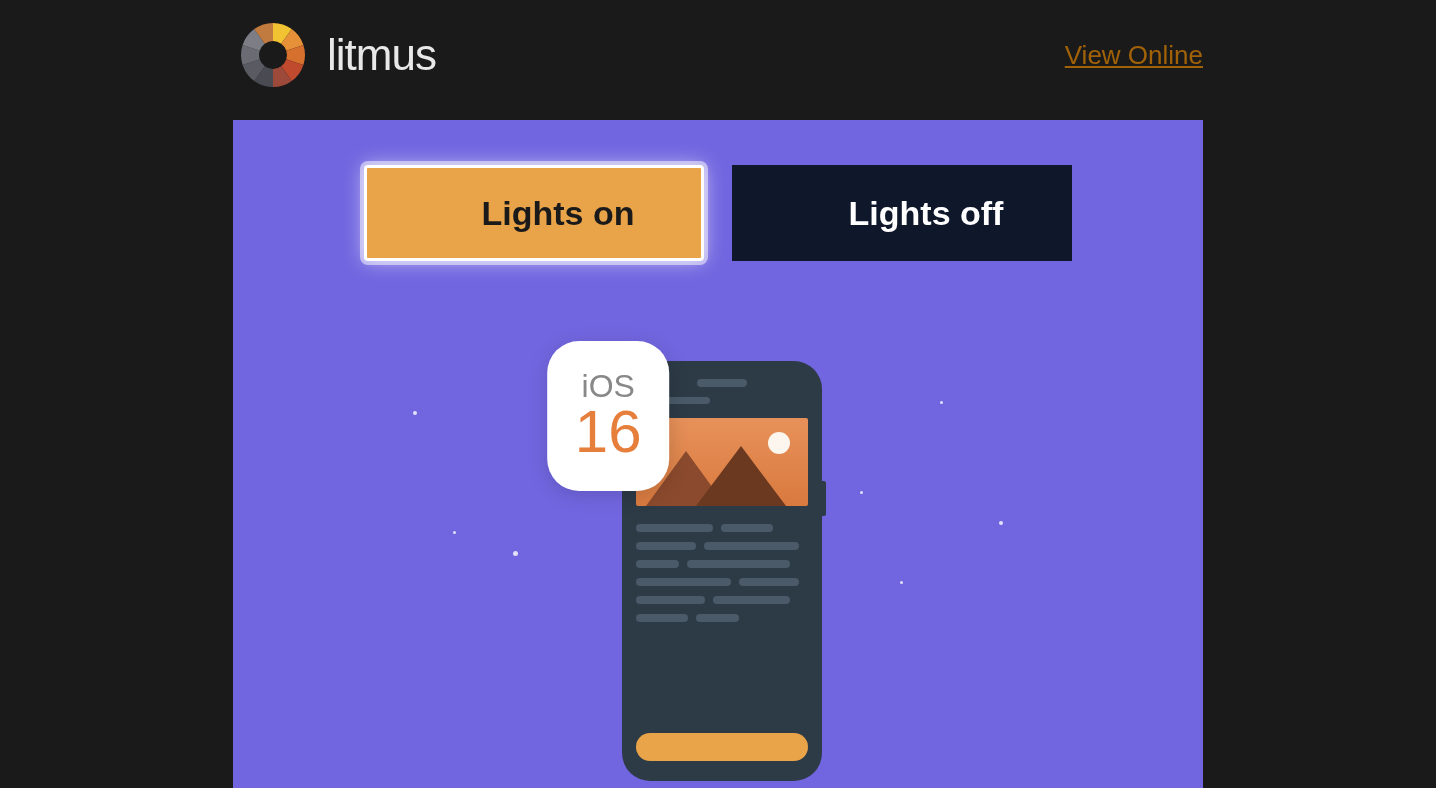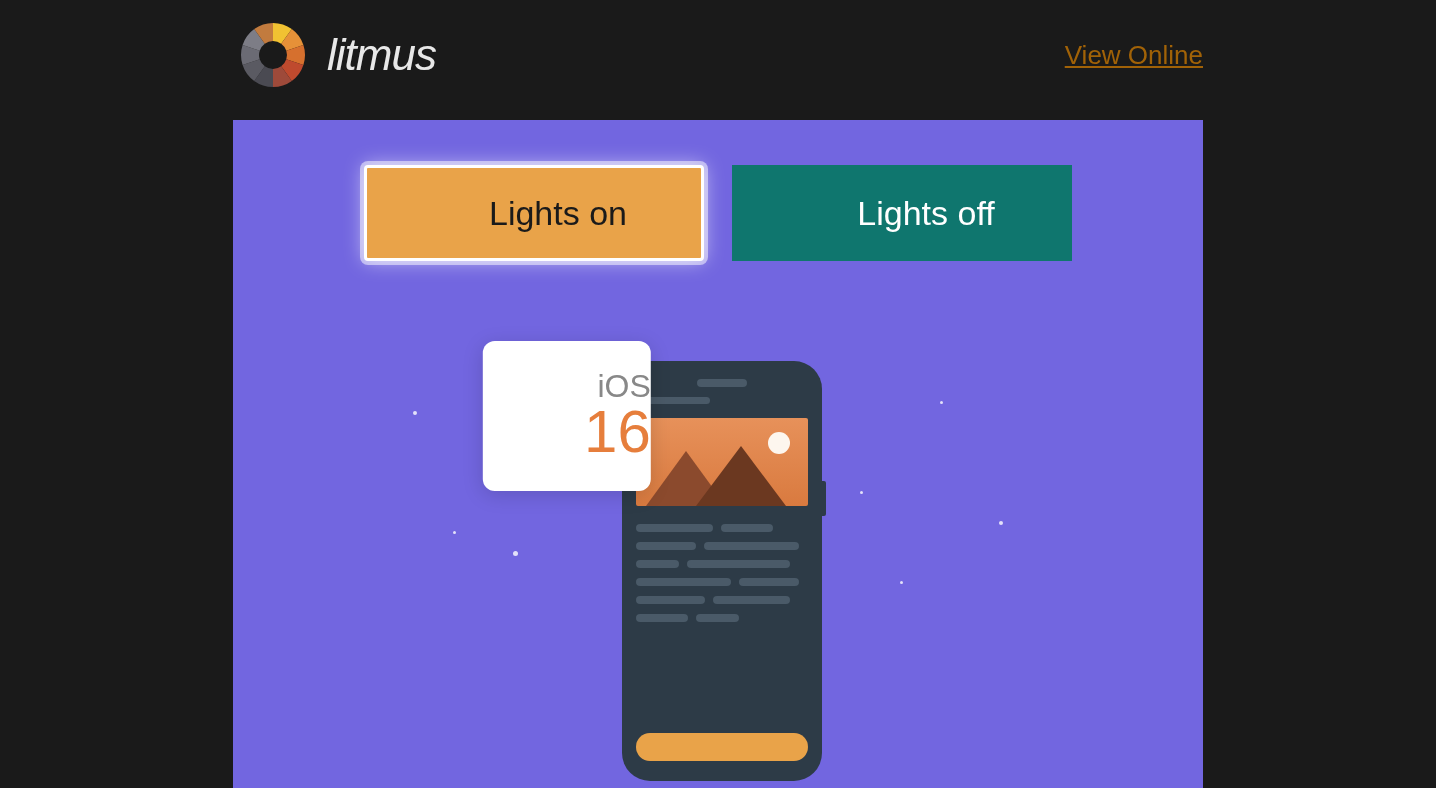--- a/index.html
+++ b/index.html
@@ -38,21 +38,20 @@
       width: 80px;
       height: 80px;
       position: relative;
     }
     
     .logo-text {
       color: #e8e8e8;
       font-size: 44px;
       font-weight: 400;
       letter-spacing: -1px;
-      font-style: italic;
     }
     
     .view-online {
       color: #a16207;
       font-size: 26px;
       text-decoration: underline;
       cursor: pointer;
     }
     
     .hero {
@@ -69,36 +68,36 @@
       margin-bottom: 80px;
     }
     
     .toggle-btn {
       width: 340px;
       height: 96px;
       display: flex;
       align-items: center;
       justify-content: center;
       font-size: 34px;
-      font-weight: 400;
+      font-weight: 700;
       cursor: pointer;
       border: none;
       padding-left: 48px;
     }
     
     .toggle-on {
       background: #e9a349;
       color: #1a1a1a;
       border: 3px solid #fff;
       box-shadow: 0 0 0 4px rgba(255,255,255,0.5), 0 0 20px rgba(255,255,255,0.6);
       border-radius: 4px;
     }
     
     .toggle-off {
-      background: #0f766e;
+      background: #0f172a;
       color: #fff;
     }
     
     .illustration {
       position: relative;
       width: 100%;
       height: 450px;
     }
     
     .phone {
@@ -214,27 +213,27 @@
       height: 35px;
       background: #2d3b47;
       border-radius: 0 2px 2px 0;
     }
     
     .ios-badge {
       position: absolute;
       left: 50%;
       top: 0;
       transform: translateX(-140%);
-      width: 168px;
+      width: 122px;
       height: 150px;
       background: #fff;
-      border-radius: 12px;
+      border-radius: 32px;
       display: flex;
       flex-direction: column;
-      align-items: flex-end;
+      align-items: center;
       justify-content: center;
       box-shadow: 0 4px 20px rgba(0,0,0,0.15);
       z-index: 10;
     }
     
     .ios-badge-label {
       font-size: 32px;
       color: #888;
       font-weight: 400;
       line-height: 1;

